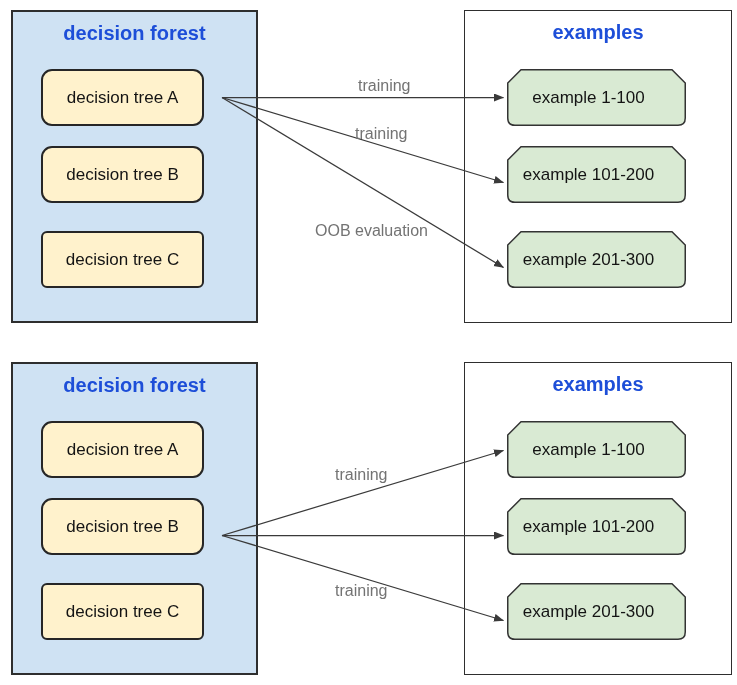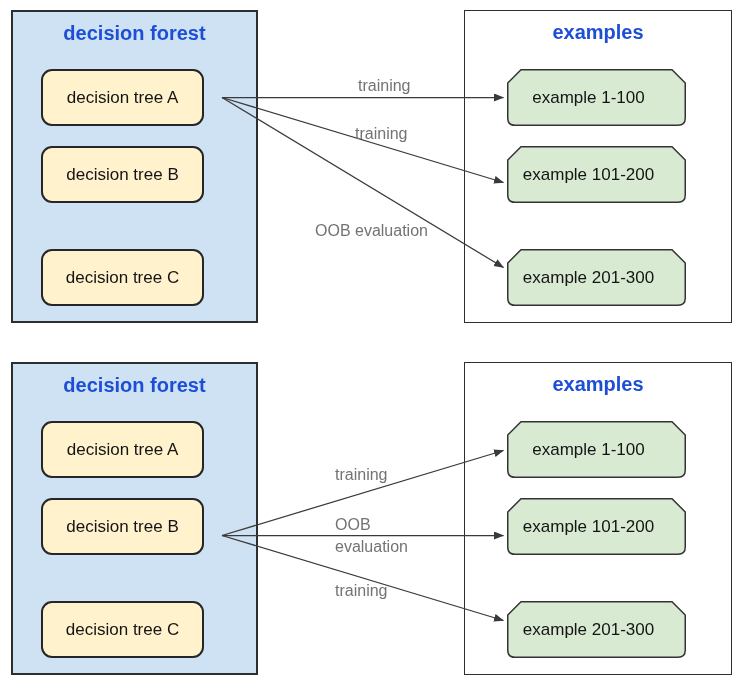--- a/index.html
+++ b/index.html
@@ -29,21 +29,21 @@
     position:absolute;width:163px;height:57px;box-sizing:border-box;
     display:flex;align-items:center;justify-content:center;
     font-size:17px;color:#141414;
   }
   .tree{
     left:41px;
     background:var(--tree-fill,#fff2cc);
     border:2px solid #262626;border-radius:11px;
   }
   .example{left:507px;border:none;text-align:center;}
-  .r1{top:59px;} .r2{top:136px;} .r3{top:239px;}
+  .r1{top:59px;} .r2{top:136px;} .r3{top:221px;border-radius:6px;}
 
   .card{position:absolute;left:0;top:0;width:179px;height:57px;display:block;}
   .example-label{position:relative;z-index:2;}
 
   .arrows{position:absolute;left:0;top:0;width:737px;height:685px;z-index:3;pointer-events:none;}
   .arrows path.link{stroke:#3a3a3a;stroke-width:1.25;fill:none;}
 
   .lab{
     position:absolute;z-index:4;font-size:16px;line-height:20px;color:#737373;
     white-space:nowrap;
@@ -141,17 +141,15 @@
 
     <path class="link" d="M222,535.5 L503.5,450.5" marker-end="url(#ah)" style="stroke: rgb(58, 58, 58);"></path>
     <path class="link" d="M222,535.5 L503.5,535.5" marker-end="url(#ah)" style="stroke: rgb(58, 58, 58);"></path>
     <path class="link" d="M222,535.5 L503.5,620.5" marker-end="url(#ah)" style="stroke: rgb(58, 58, 58);"></path>
   </svg>
 
   <div class="lab l1">training</div>
   <div class="lab l2">training</div>
   <div class="lab l3">OOB evaluation</div>
   <div class="lab l4">training</div>
-  <div class="lab l5">OOB
-evaluation</div>
   <div class="lab l6">training</div>
 
 </div>
 
 </body></html>

